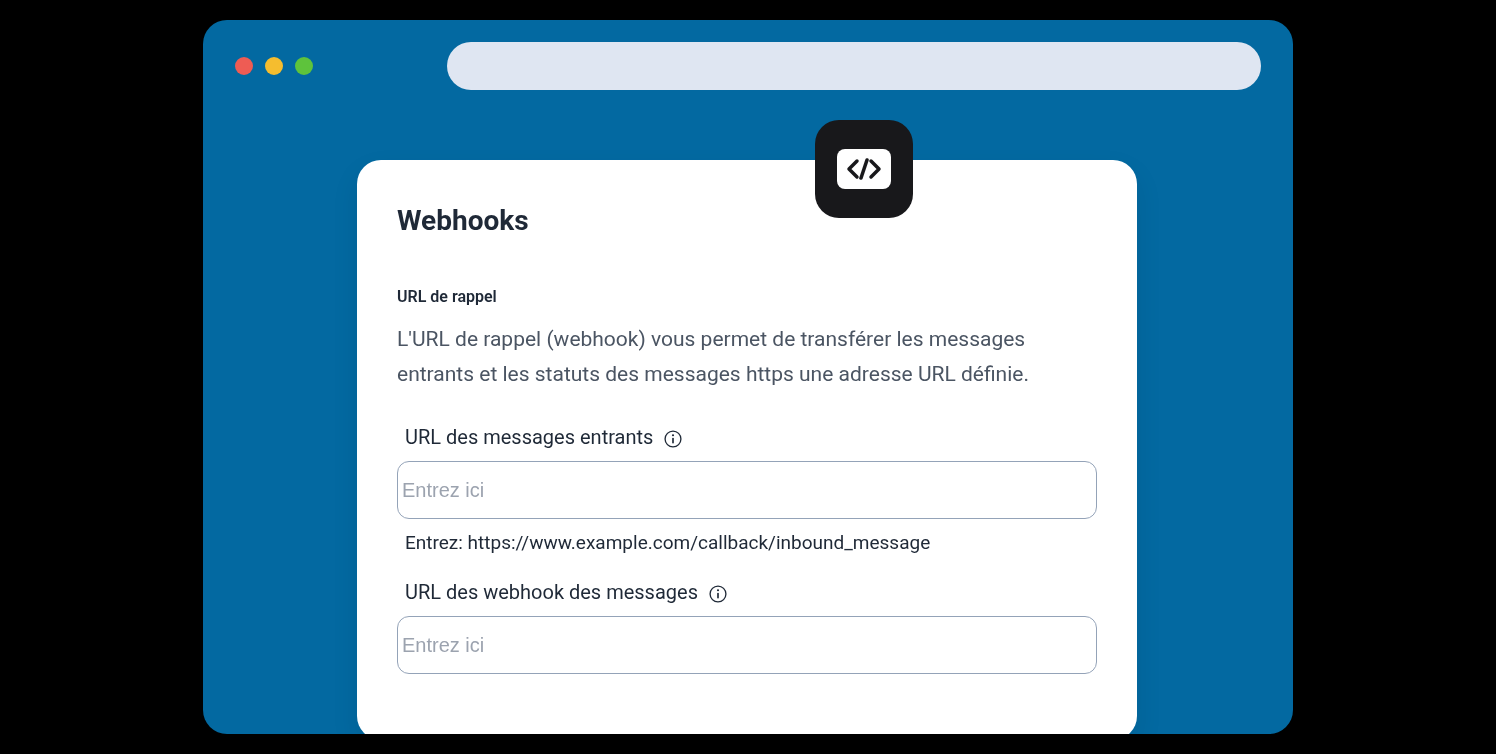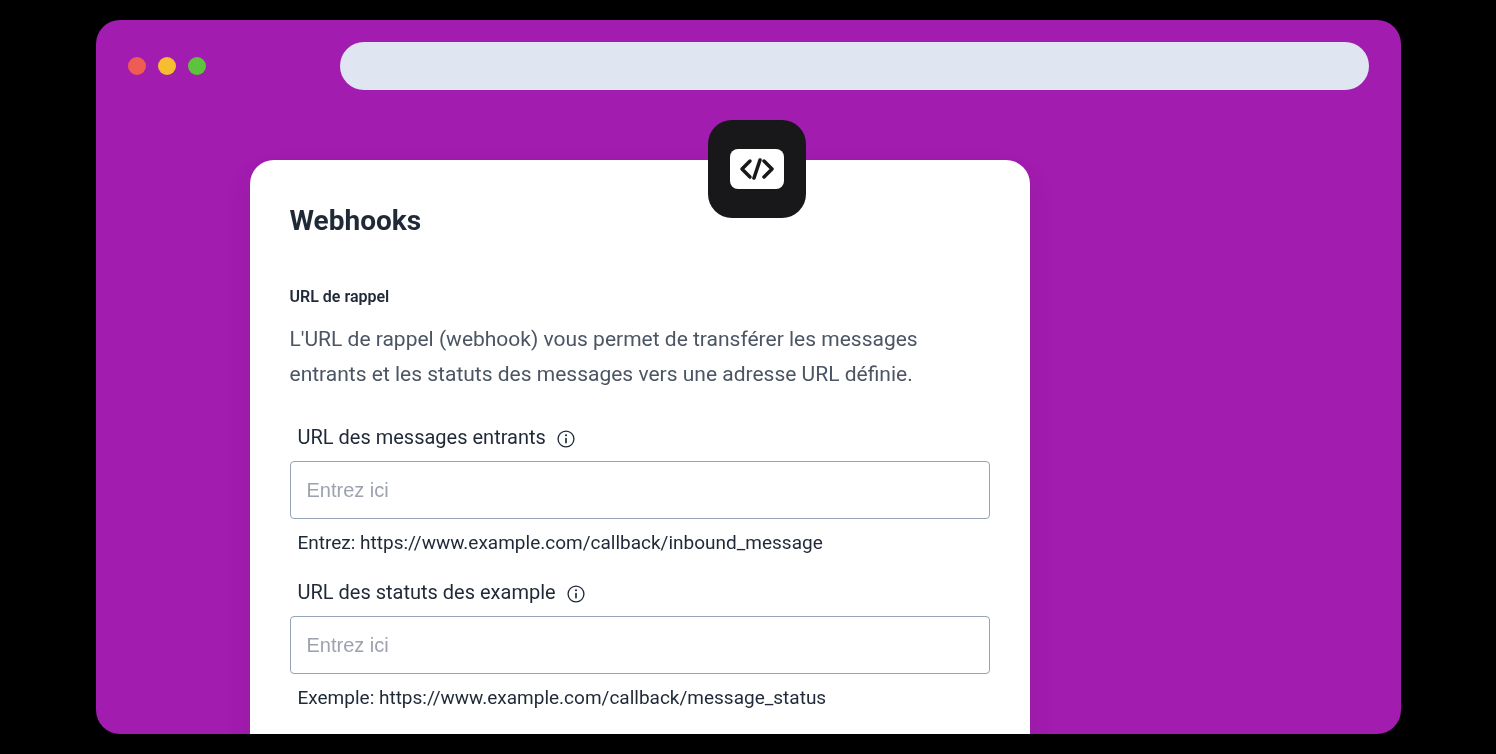--- a/index.html
+++ b/index.html
@@ -13,23 +13,23 @@
       font-family: -apple-system, BlinkMacSystemFont, 'Segoe UI', Roboto, Helvetica, Arial, sans-serif;
       width: 1496px;
       height: 754px;
       display: flex;
       justify-content: center;
       align-items: flex-start;
       padding-top: 20px;
     }
 
     .browser-window {
-      width: 1305px;
+      width: 1090px;
       height: 714px;
-      background: #a21caf;
+      background: #0369a1;
       border-radius: 24px;
       position: relative;
       overflow: hidden;
     }
 
     .browser-chrome {
       display: flex;
       align-items: center;
       padding: 22px 32px 18px 32px;
       gap: 22px;
@@ -121,22 +121,22 @@
 
     .info-icon svg {
       width: 20px;
       height: 20px;
     }
 
     .text-input {
       width: 100%;
       height: 58px;
       border: 1.5px solid #94a3b8;
-      border-radius: 4px;
-      padding: 0 16px;
+      border-radius: 12px;
+      padding: 0 4px;
       font-size: 20px;
       color: #1f2937;
       background: #ffffff;
     }
 
     .text-input::placeholder {
       color: #9ca3af;
     }
 
     .example-text {
@@ -196,45 +196,44 @@
         <path d="M25 3 L33 11 L25 19" stroke="#18181b" stroke-width="3.5" stroke-linecap="round" stroke-linejoin="round"></path>
         <path d="M21 2 L15 20" stroke="#18181b" stroke-width="3.5" stroke-linecap="round"></path>
       </svg>
     </div>
   </div>
 
   <div class="card">
     <h1 class="card-title">Webhooks</h1>
 
     <h2 class="section-title">URL de rappel</h2>
-    <p class="section-description">L'URL de rappel (webhook) vous permet de transférer les messages entrants et les statuts des messages vers une adresse URL définie.</p>
+    <p class="section-description">L'URL de rappel (webhook) vous permet de transférer les messages entrants et les statuts des messages https une adresse URL définie.</p>
 
     <div class="form-field">
       <div class="field-label-row">
         <span class="field-label">URL des messages entrants</span>
         <span class="info-icon">
           <svg viewBox="0 0 24 24" fill="none">
             <circle cx="12" cy="12" r="9.5" stroke="#1f2937" stroke-width="1.6"></circle>
             <circle cx="12" cy="7.5" r="1.3" fill="#1f2937"></circle>
             <rect x="11" y="10.5" width="2" height="7" rx="1" fill="#1f2937"></rect>
           </svg>
         </span>
       </div>
       <input type="text" class="text-input" placeholder="Entrez ici" style="">
       <div class="example-text">Entrez: https://www.example.com/callback/inbound_message</div>
     </div>
 
     <div class="form-field">
       <div class="field-label-row">
-        <span class="field-label">URL des statuts des example</span>
+        <span class="field-label">URL des webhook des messages</span>
         <span class="info-icon">
           <svg viewBox="0 0 24 24" fill="none">
             <circle cx="12" cy="12" r="9.5" stroke="#1f2937" stroke-width="1.6"></circle>
             <circle cx="12" cy="7.5" r="1.3" fill="#1f2937"></circle>
             <rect x="11" y="10.5" width="2" height="7" rx="1" fill="#1f2937"></rect>
           </svg>
         </span>
       </div>
       <input type="text" class="text-input" placeholder="Entrez ici" style="">
-      <div class="example-text">Exemple: https://www.example.com/callback/message_status</div>
     </div>
   </div>
 </div>
 
 </body></html>

